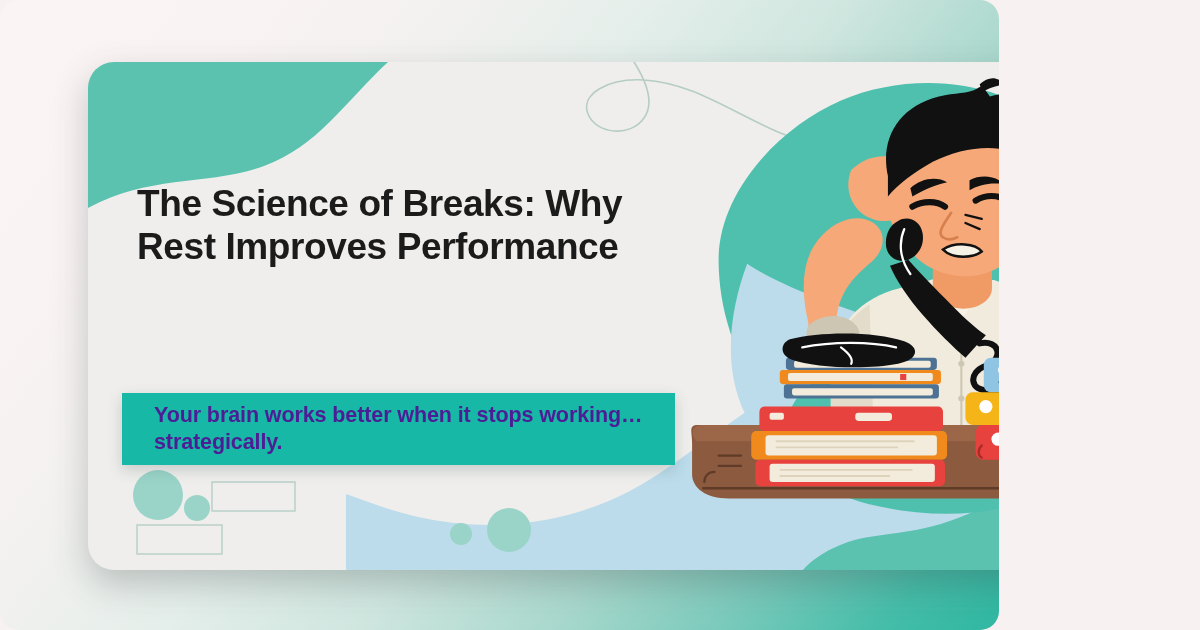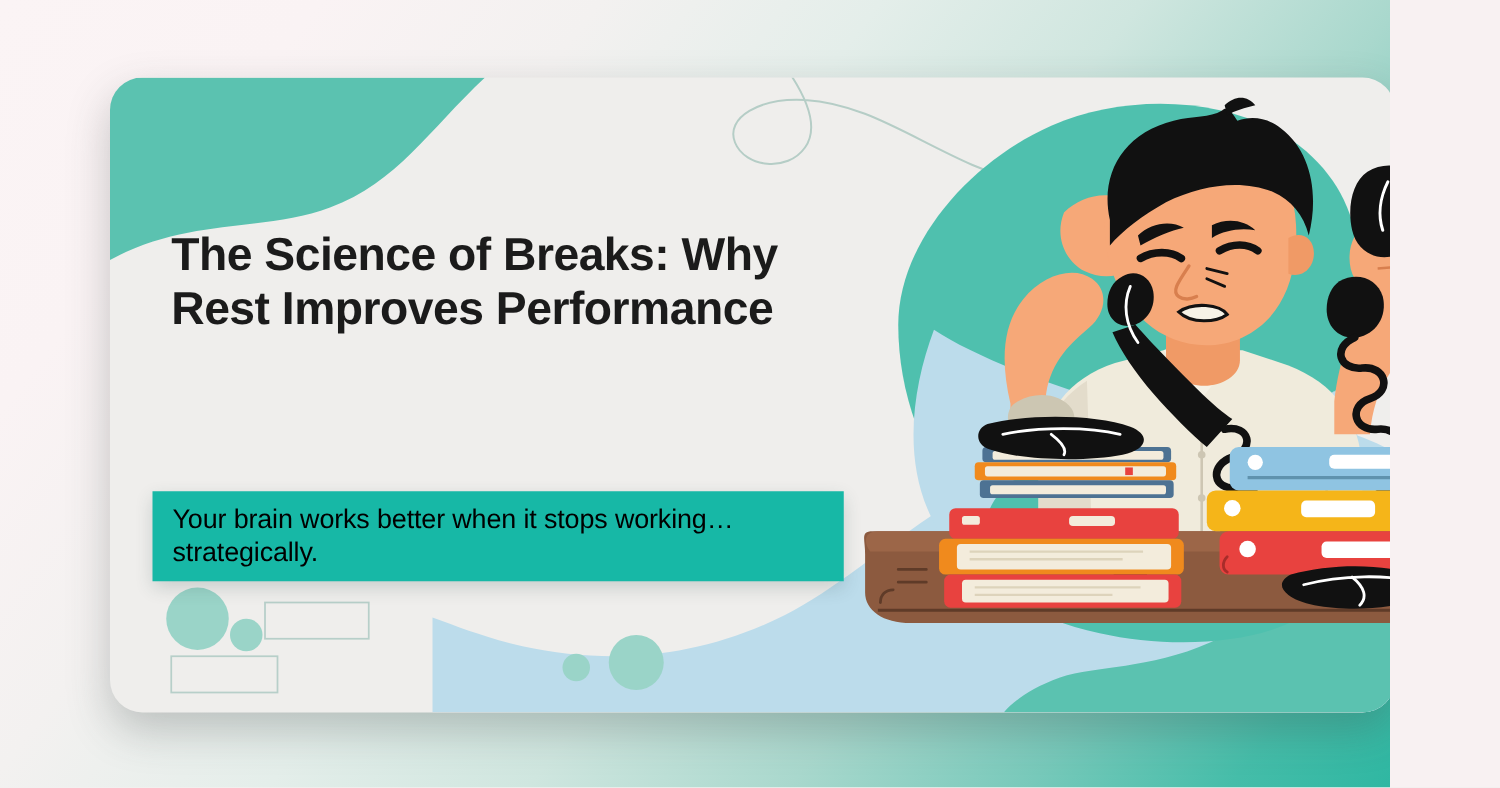--- a/index.html
+++ b/index.html
@@ -9,34 +9,35 @@
   body {
     width: 1200px;
     height: 630px;
     overflow: hidden;
     font-family: "Liberation Sans", sans-serif;
     background: #f8f1f2;
   }
 
   #stage {
     position: relative;
-    width: 1112px;
+    width: 999px;
     height: 630px;
     background:
       linear-gradient(128deg,
         #fbf4f5 0%,
         #faf3f4 16%,
         #f3f1f0 30%,
         #e4eeea 44%,
         #cfe6df 57%,
         #a9d8cd 70%,
         #77c9ba 82%,
         #45bda9 92%,
         #2fb7a2 100%);
     overflow: hidden;
+    border-radius: 19px;
   }
 
   
   #card {
     position: absolute;
     left: 88px;
     top: 62px;
     width: 1028px;
     height: 508px;
     background: #efeeec;
@@ -87,25 +88,25 @@
     top: 331px;
     width: 553px;
     height: 72px;
     background: #17b8a6;
     display: flex;
     align-items: center;
     box-shadow: 0 5px 14px rgba(40, 70, 70, 0.20);
   }
   #quote-text {
     margin: 0;
-    padding: 0 16px 0 16px;
+    padding: 0 16px 0 32px;
     font-size: 21.5px;
     line-height: 1.26;
-    font-weight: normal;
-    color: #000000;
+    font-weight: bold;
+    color: #4c1d95;
     letter-spacing: -0.1px;
   }
 </style>
 </head>
 <body>
 
 <div id="stage">
 
   <div id="card">
 

